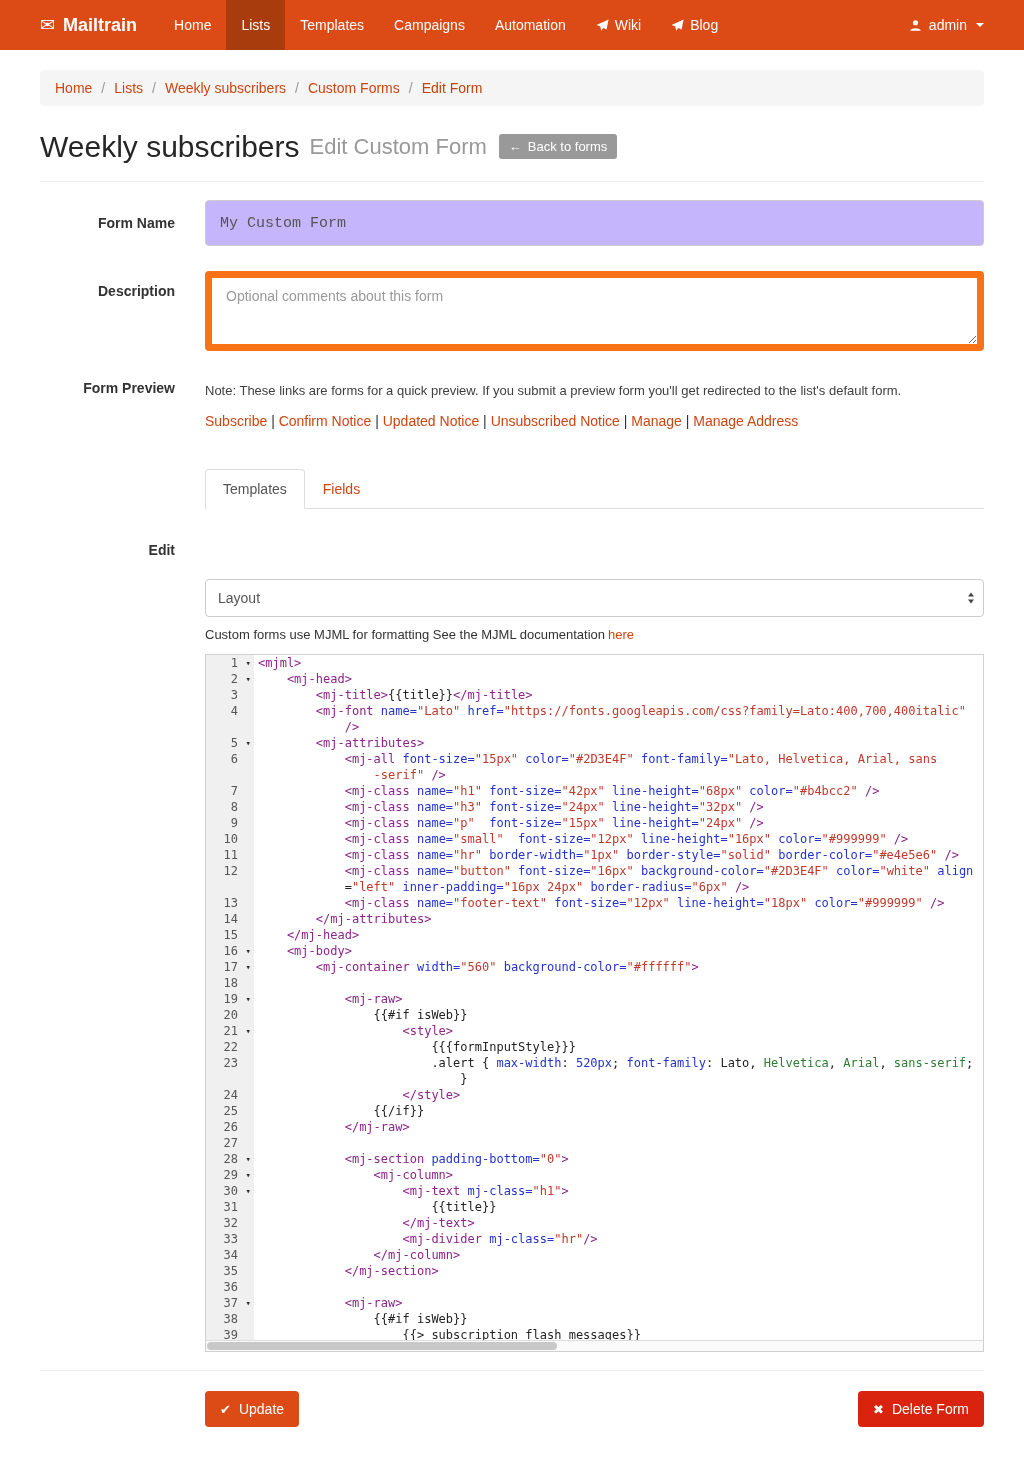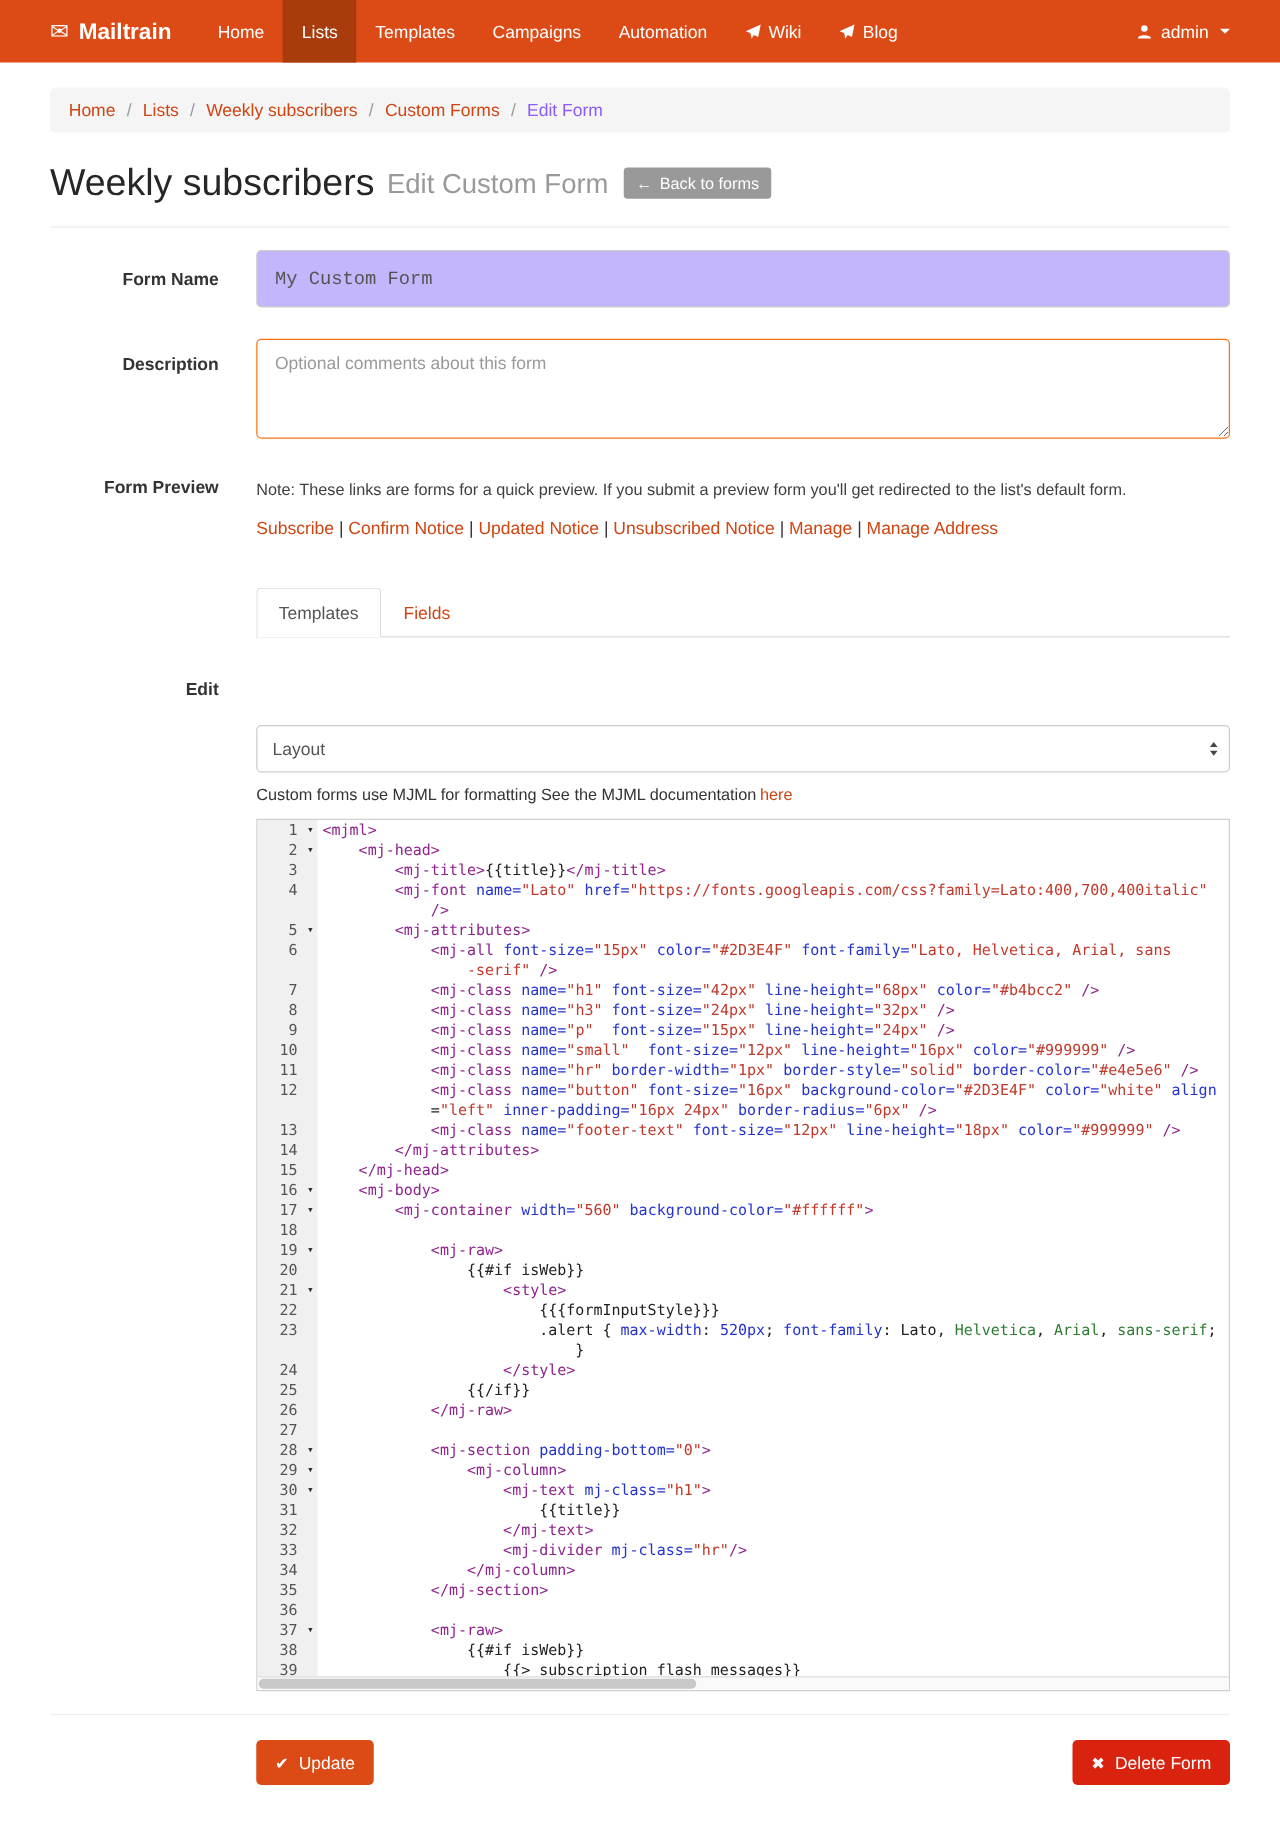--- a/index.html
+++ b/index.html
@@ -15,39 +15,39 @@
   .nav-item{display:flex;align-items:center;gap:6px;padding:0 15px;color:#fff;font-size:14px;}
   .nav-item.active{background:var(--navbar-active-bg,#a93c0d);}
   .nav-icon{display:inline-flex;align-items:center;}
   .user-menu{display:flex;align-items:center;gap:7px;color:#fff;font-size:14px;white-space:nowrap;}
   .user-icon{display:inline-flex;align-items:center;}
   .caret{width:0;height:0;border-left:4px solid transparent;border-right:4px solid transparent;border-top:4px solid #fff;margin-left:2px;}
 
   
   .breadcrumb{margin:20px 40px 0;background:var(--muted-bg,#f5f5f5);border-radius:4px;padding:10px 15px;font-size:14px;display:flex;gap:9px;align-items:center;}
   .bc-sep{color:#999;}
-  .bc-current{color:#8b5cf6;text-align:center;}
+  .bc-current{color:#c2410c;text-align:center;}
 
   
   .page-header{margin:24px 40px 0;display:flex;align-items:center;}
   .page-title{font-size:30px;font-weight:500;color:#262626;line-height:1.1;}
   .page-subtitle{font-size:22px;color:#999;font-weight:400;margin-left:10px;}
   .btn-back{background:#999;color:#fff;font-size:13px;padding:5px 10px;border-radius:3px;display:inline-flex;gap:6px;align-items:center;margin-left:12px;line-height:1.2;}
   hr.rule{border:none;border-top:1px solid #eee;margin:18px 40px;}
 
   
   .form{padding:0 40px;}
   .form-row{display:flex;margin-bottom:25px;}
   .form-label{flex:0 0 135px;text-align:right;font-weight:bold;font-size:14px;color:#333;}
   .pt-input{padding-top:15px;}
   .pt-area{padding-top:12px;}
   .pt-select{padding-top:11px;}
   .form-col{margin-left:30px;flex:1;min-width:0;}
   .text-input{width:100%;height:46px;border:1px solid #ccc;border-radius:4px;padding:10px 14px;font-size:15px;color:#555;font-family:Liberation Mono, monospace;background:#c4b5fd;}
-  .text-area{width:100%;height:80px;border:1px solid #f97316;border-radius:4px;padding:10px 14px;font-size:14px;color:#555;font-family:inherit;resize:vertical;background:#fff;}
+  .text-area{width:100%;height:80px;border:7px solid #f97316;border-radius:4px;padding:10px 14px;font-size:14px;color:#555;font-family:inherit;resize:vertical;background:#fff;}
   ::placeholder{color:#999;opacity:1;}
   .preview-note{font-size:13px;color:#404040;margin-top:3px;margin-bottom:15px;}
   .preview-links{font-size:14px;}
   .pipe{color:#333;}
   .mb-40{margin-bottom:40px;}
   .mb-22{margin-bottom:22px;}
   .mb-0{margin-bottom:0;}
 
   
   .tabs{display:flex;border-bottom:1px solid #ddd;}

